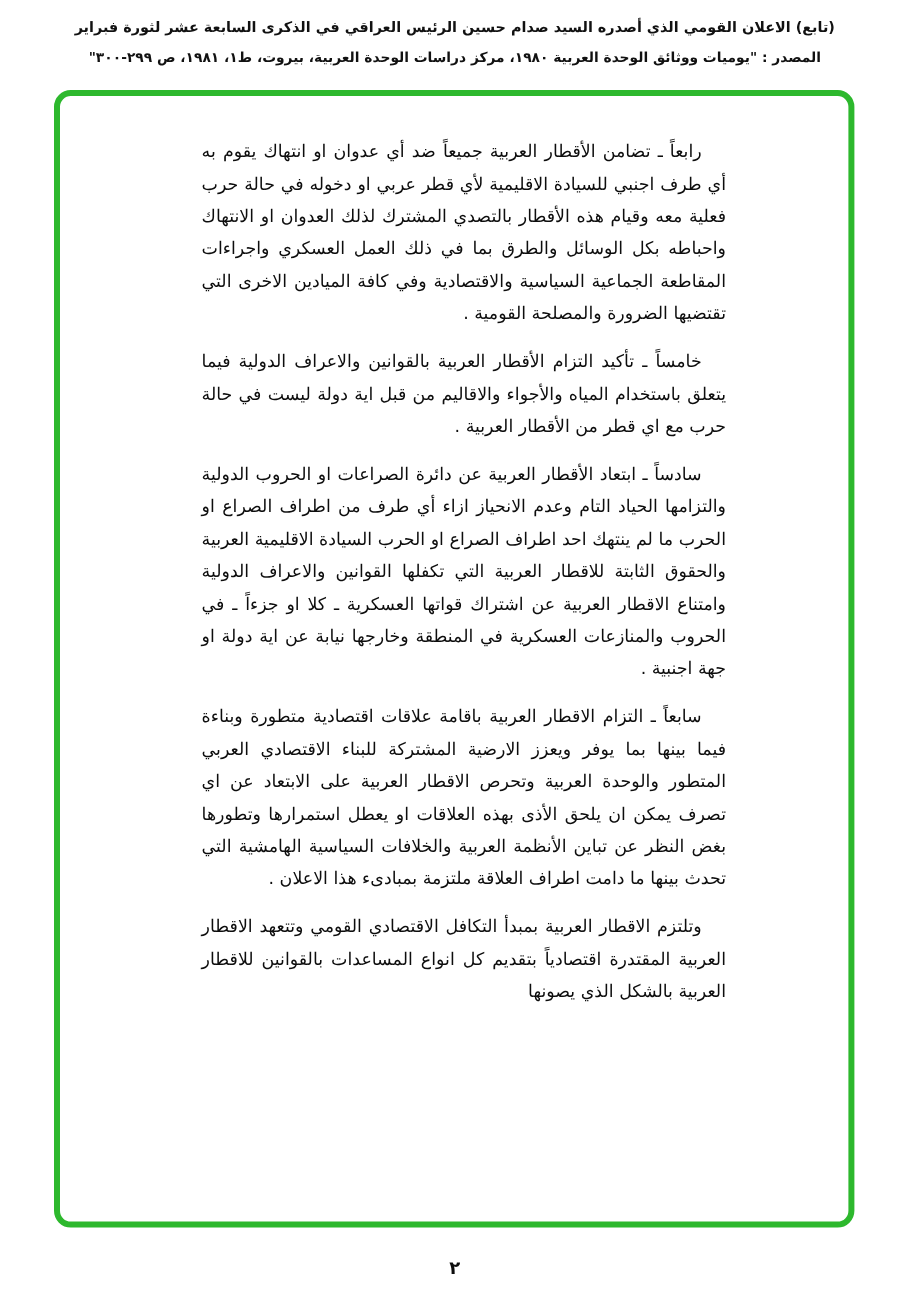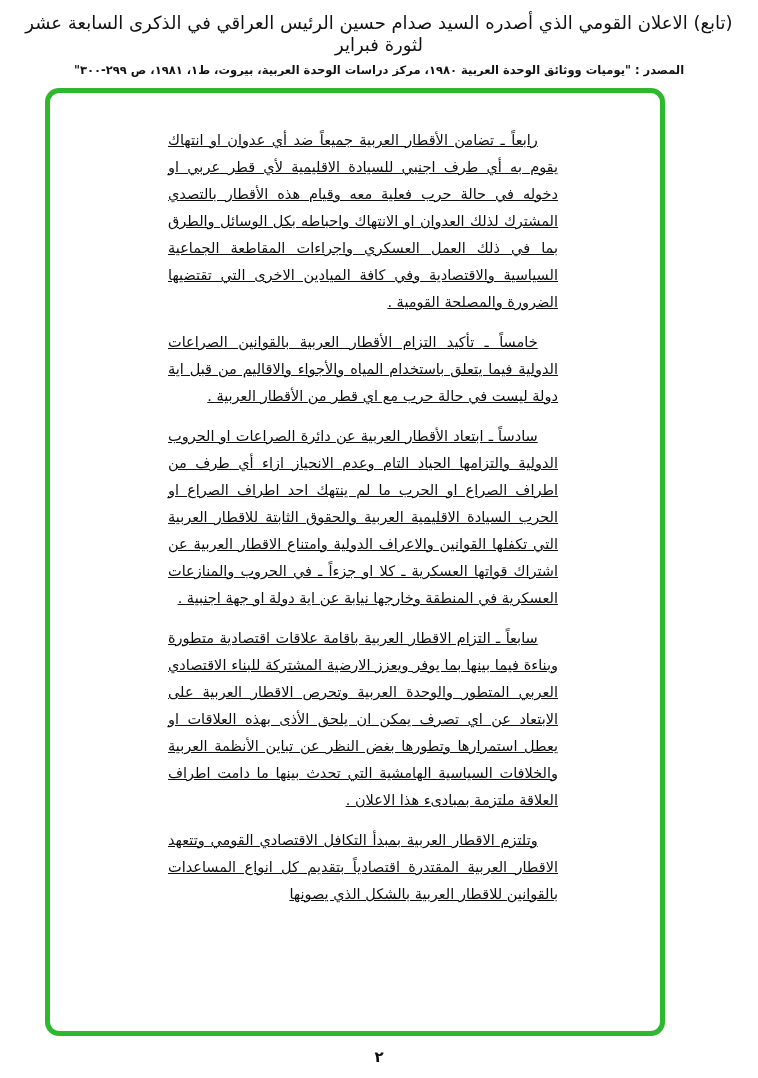--- a/index.html
+++ b/index.html
@@ -14,44 +14,43 @@
     font-family: "DejaVu Sans", sans-serif;
     color: #111111;
     overflow: hidden;
   }
   .page-header {
     direction: rtl;
     text-align: center;
     padding-top: 12px;
   }
   .page-header .line1 {
-    font-size: 18px;
-    font-weight: normal;
+    font-size: 12px;
+    font-weight: bold;
     line-height: 22px;
     padding: 0 20px;
   }
   .page-header .line2 {
     font-size: 11.5px;
     font-weight: bold;
     line-height: 20px;
     margin-top: 4px;
     padding: 0 30px;
   }
   .green-box {
     position: absolute;
-    top: 88px;
+    top: 75px;
     left: 45px;
-    width: 620px;
+    width: 667px;
     height: 948px;
     box-sizing: border-box;
     border: 5px solid #2db82d;
     border-radius: 14px;
     background: #ffffff;
     overflow: hidden;
-    text-decoration: underline;
   }
   .text-block {
     direction: rtl;
     text-align: justify;
     margin: 34px 102px 0 118px;
     font-size: 14.5px;
     line-height: 27px;
     color: #0d0d0d;
   }
   .text-block p {
@@ -73,20 +72,20 @@
 <body>
 
 <div class="page-header">
   <div class="line1">(تابع) الاعلان القومي الذي أصدره السيد صدام حسين الرئيس العراقي في الذكرى  السابعة عشر لثورة فبراير</div>
   <div class="line2">المصدر :  "يوميات ووثائق الوحدة العربية ١٩٨٠، مركز دراسات الوحدة العربية، بيروت، ط١، ١٩٨١، ص ٢٩٩-٣٠٠"</div>
 </div>
 
 <div class="green-box">
   <div class="text-block">
     <p>رابعاً ـ تضامن الأقطار العربية جميعاً ضد أي عدوان او انتهاك يقوم به أي طرف اجنبي للسيادة الاقليمية لأي قطر عربي او دخوله في حالة حرب فعلية معه وقيام هذه الأقطار بالتصدي المشترك لذلك العدوان او الانتهاك واحباطه بكل الوسائل والطرق بما في ذلك العمل العسكري واجراءات المقاطعة الجماعية السياسية والاقتصادية وفي كافة الميادين الاخرى التي تقتضيها الضرورة والمصلحة القومية .</p>
-    <p>خامساً ـ تأكيد التزام الأقطار العربية بالقوانين الصراعات الدولية فيما يتعلق باستخدام المياه والأجواء والاقاليم من قبل اية دولة ليست في حالة حرب مع اي قطر من الأقطار العربية .</p>
+    <p>خامساً ـ تأكيد التزام الأقطار العربية بالقوانين والاعراف الدولية فيما يتعلق باستخدام المياه والأجواء والاقاليم من قبل اية دولة ليست في حالة حرب مع اي قطر من الأقطار العربية .</p>
     <p>سادساً ـ ابتعاد الأقطار العربية عن دائرة الصراعات او الحروب الدولية والتزامها الحياد التام وعدم الانحياز ازاء أي طرف من اطراف الصراع او الحرب ما لم ينتهك احد اطراف الصراع او الحرب السيادة الاقليمية العربية والحقوق الثابتة للاقطار العربية التي تكفلها القوانين والاعراف الدولية وامتناع الاقطار العربية عن اشتراك قواتها العسكرية ـ كلا او جزءاً ـ في الحروب والمنازعات العسكرية في المنطقة وخارجها نيابة عن اية دولة او جهة اجنبية .</p>
     <p>سابعاً ـ التزام الاقطار العربية باقامة علاقات اقتصادية متطورة وبناءة فيما بينها بما يوفر ويعزز الارضية المشتركة للبناء الاقتصادي العربي المتطور والوحدة العربية وتحرص الاقطار العربية على الابتعاد عن اي تصرف يمكن ان يلحق الأذى بهذه العلاقات او يعطل استمرارها وتطورها بغض النظر عن تباين الأنظمة العربية والخلافات السياسية الهامشية التي تحدث بينها ما دامت اطراف العلاقة ملتزمة بمبادىء هذا الاعلان .</p>
     <p>وتلتزم الاقطار العربية بمبدأ التكافل الاقتصادي القومي وتتعهد الاقطار العربية المقتدرة اقتصادياً بتقديم كل انواع المساعدات بالقوانين للاقطار العربية بالشكل الذي يصونها</p>
   </div>
 </div>
 
 <div class="page-number">٢</div>
 
 </body></html>

